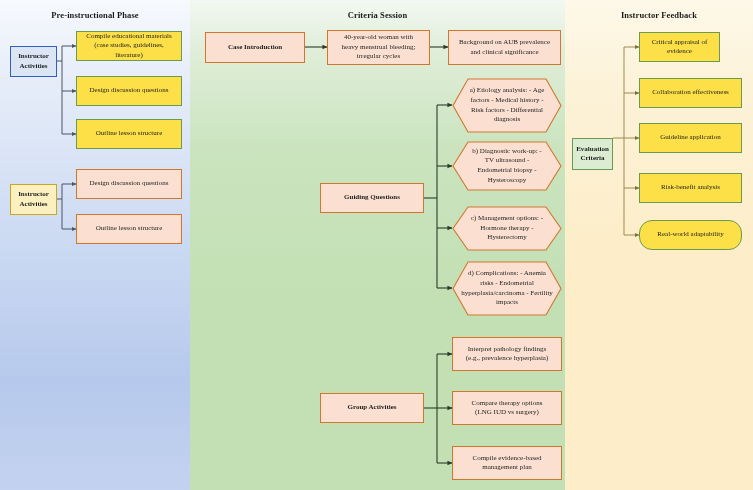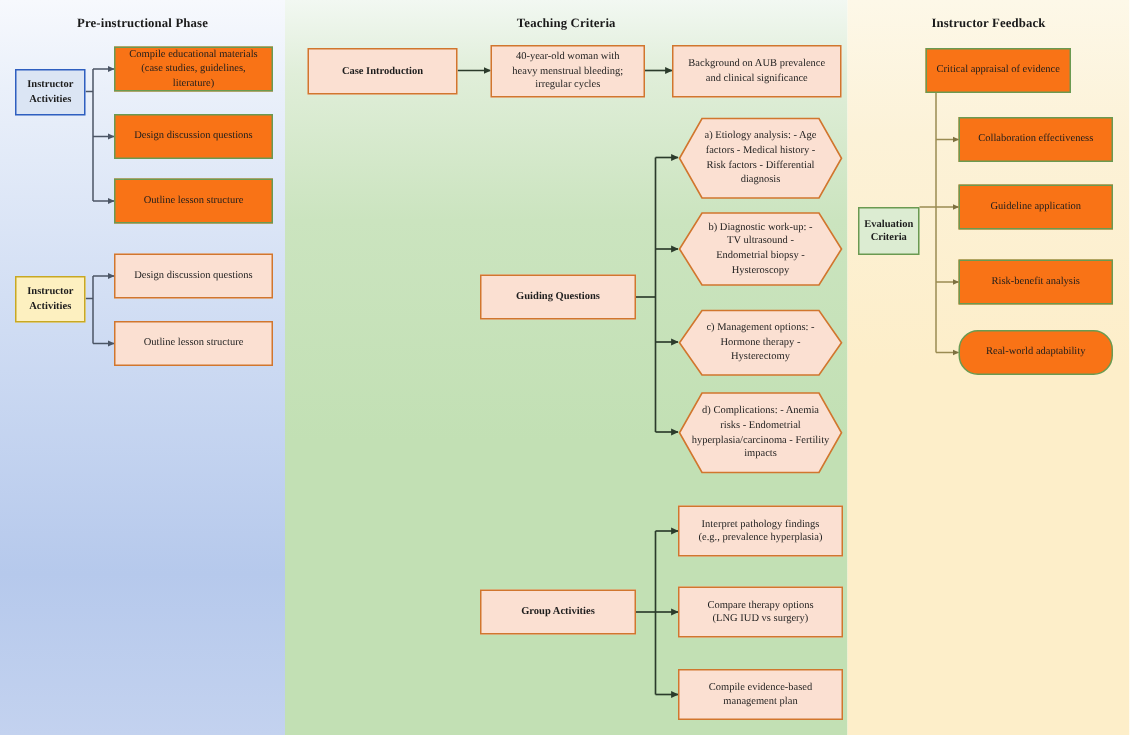--- a/index.html
+++ b/index.html
@@ -36,21 +36,21 @@
     box-sizing:border-box;
     display:flex;align-items:center;justify-content:center;
     text-align:center;
     font-size:7px;
     line-height:9.5px;
     color:#1d1d1d;
     padding:2px 3px;
   }
   .node span{display:block;width:100%;}
 
-  .n-green{background:#f97316;border:1.1px solid #6a9a51;}
+  .n-green{background:#fde047;border:1.1px solid #6a9a51;}
   .n-peach{background:#fbe0d2;border:1.1px solid #d1762e;}
   .n-blue{background:#dbe5f4;border:1.3px solid #2f5fc0;font-weight:bold;}
   .n-yellow{background:#fdf0c0;border:1.3px solid #c8a823;font-weight:bold;}
   .n-evalgreen{background:#dcecd2;border:1.2px solid #6a9a51;font-weight:bold;}
   .bold{font-weight:bold;justify-content:flex-end;}
 
   
   .hexwrap{position:absolute;}
   .hexwrap svg{position:absolute;left:0;top:0;}
   .hexwrap .hextext{
@@ -69,21 +69,21 @@
 </head>
 <body>
 
 <div id="stage">
 
   <div class="panel" id="panel-left"></div>
   <div class="panel" id="panel-mid"></div>
   <div class="panel" id="panel-right"></div>
 
   <div class="col-title" style="left:0;width:190px;top:10px;">Pre-instructional Phase</div>
-  <div class="col-title" style="left:190px;width:375px;top:10px;">Teaching Criteria</div>
+  <div class="col-title" style="left:190px;width:375px;top:10px;">Criteria Session</div>
   <div class="col-title" style="left:565px;width:188px;top:10px;">Instructor Feedback</div>
 
   <svg id="wires">
     <defs>
       <marker id="ar-slate" viewBox="0 0 8 8" refX="6.4" refY="4" markerWidth="5.2" markerHeight="5.2" orient="auto">
         <path d="M0,0.8 L7,4 L0,7.2 Z" fill="#4b5565"></path>
       </marker>
       <marker id="ar-dark" viewBox="0 0 8 8" refX="6.4" refY="4" markerWidth="5.2" markerHeight="5.2" orient="auto">
         <path d="M0,0.8 L7,4 L0,7.2 Z" fill="#2b3b2b"></path>
       </marker>
@@ -262,21 +262,21 @@
     </span>
   </div>
 
   <div class="node n-evalgreen" style="left:572px;top:122px;width:41px;height:32px;margin-top:16px;">
     <span>
       <span>Evaluation</span>
       <span>Criteria</span>
     </span>
   </div>
 
-  <div class="node n-green" style="left:617px;top:32px;width:97px;height:30px;">
+  <div class="node n-green" style="left:639px;top:32px;width:81px;height:30px;">
     <span>Critical appraisal of evidence</span>
   </div>
   <div class="node n-green" style="left:639px;top:78px;width:103px;height:30px;">
     <span>Collaboration effectiveness</span>
   </div>
   <div class="node n-green" style="left:639px;top:123px;width:103px;height:30px;">
     <span>Guideline application</span>
   </div>
   <div class="node n-green" style="left:639px;top:173px;width:103px;height:30px;">
     <span>Risk-benefit analysis</span>

